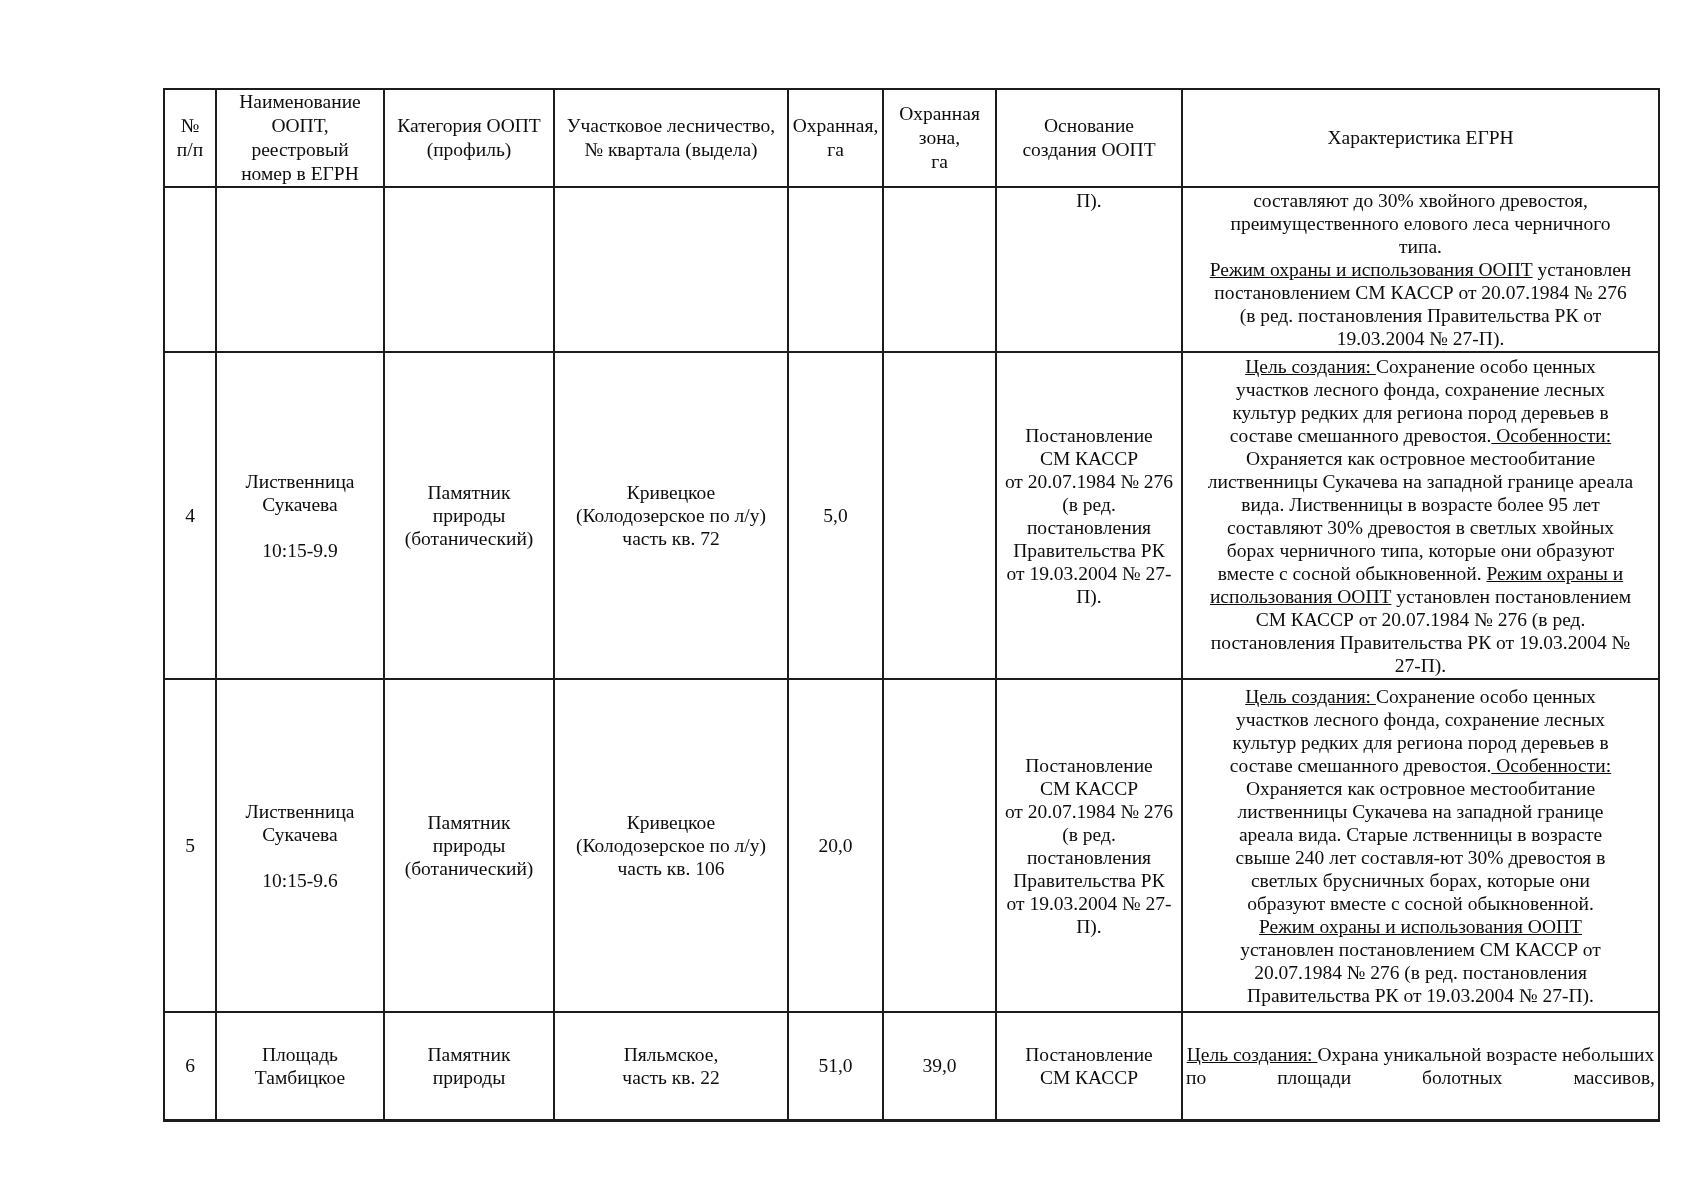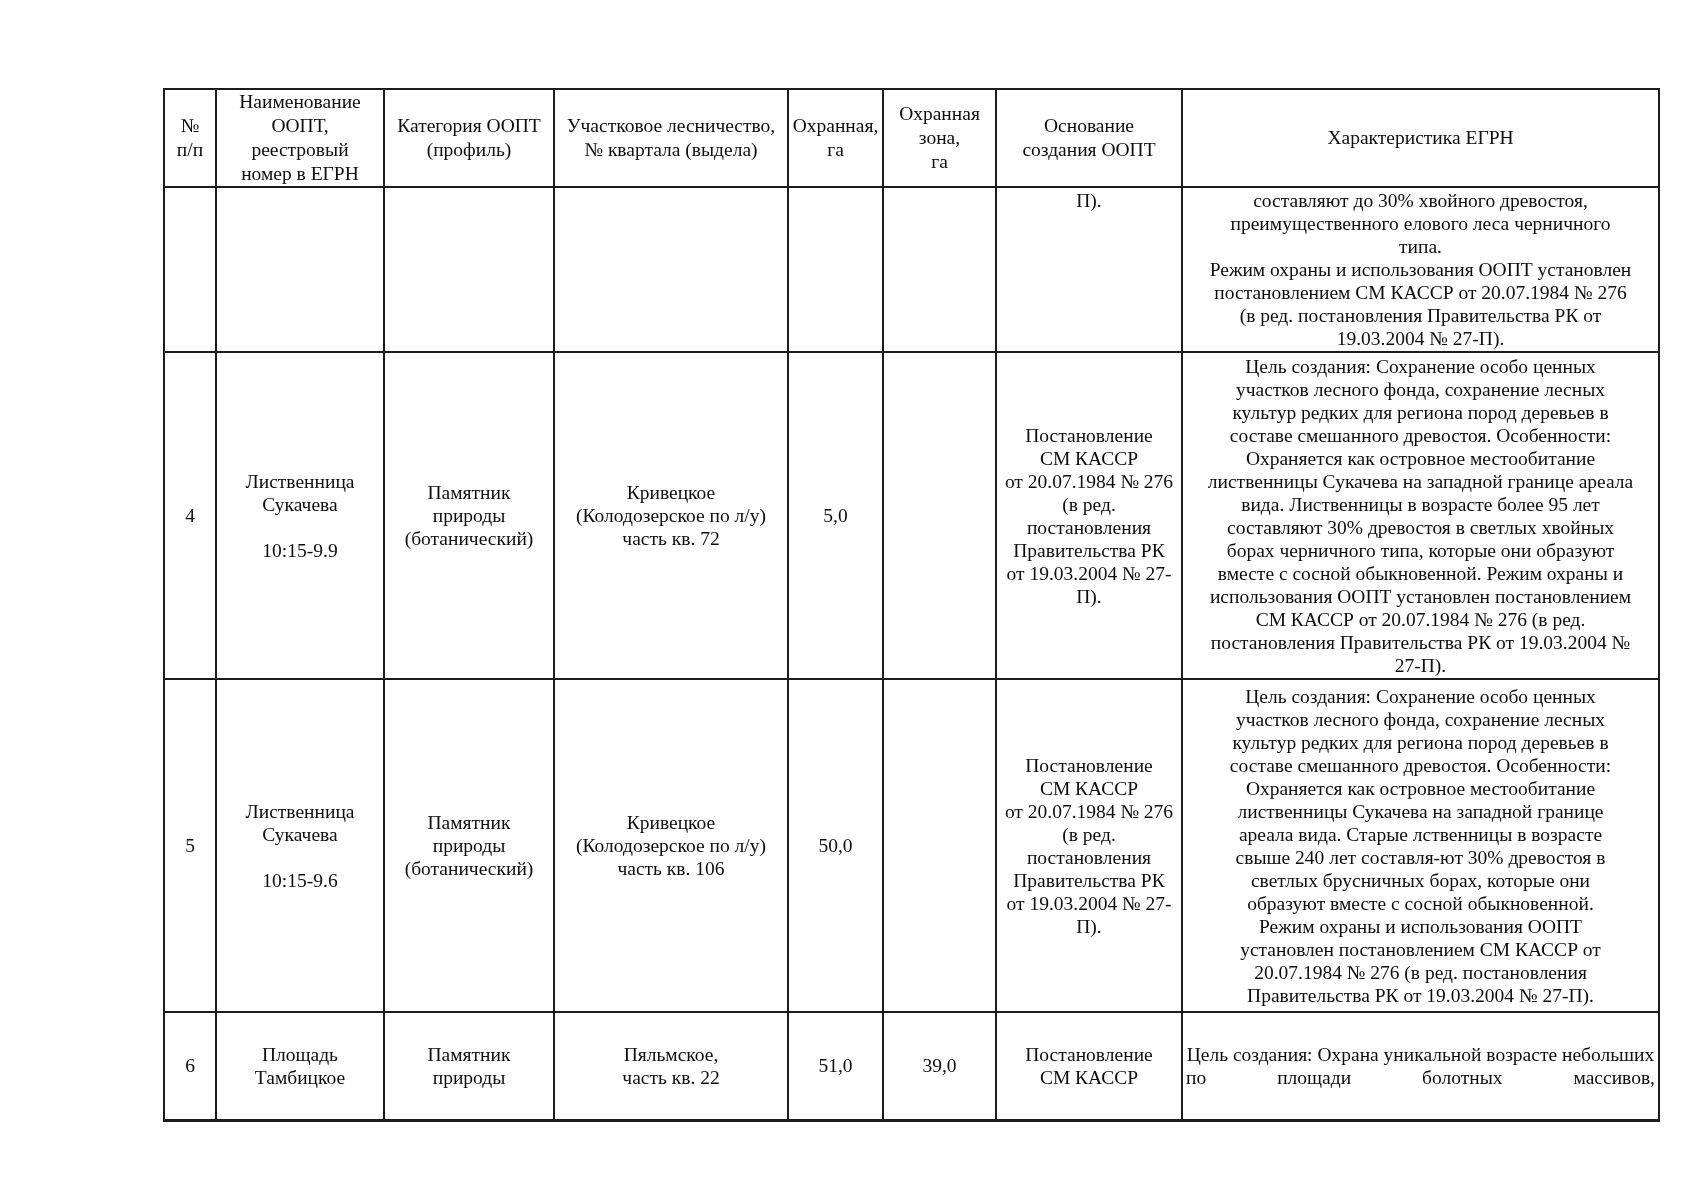--- a/index.html
+++ b/index.html
@@ -51,20 +51,21 @@
     text-align: justify;
     text-align-last: justify;
   }
   tr.row-cont td {
     vertical-align: top;
   }
   tr.row-last {
     border-bottom: 3px solid #1c1c1c;
   }
   .u {
+    text-decoration: underline;
   }
   tr.h-header { height: 98px; }
   tr.h-r3 { height: 159px; }
   tr.h-r4 { height: 327px; }
   tr.h-r5 { height: 333px; }
   tr.h-r6 { height: 108px; }
 </style>
 </head>
 <body>
 
@@ -162,21 +163,21 @@
         <td>Лиственница
 Сукачева
 
 10:15-9.6</td>
         <td>Памятник
 природы
 (ботанический)</td>
         <td>Кривецкое
 (Колодозерское по л/у)
 часть кв. 106</td>
-        <td>50,0</td>
+        <td>20,0</td>
         <td></td>
         <td>Постановление
 СМ КАССР
 от 20.07.1984 № 276
 (в ред.
 постановления
 Правительства РК
 от 19.03.2004 № 27-
 П).</td>
         <td class="char"><span class="u">Цель создания: </span><span> Сохранение особо ценных

